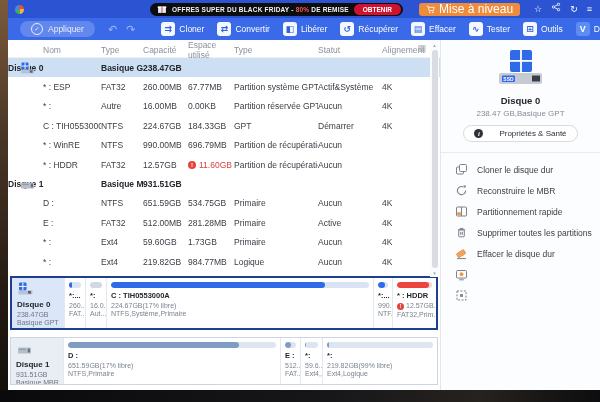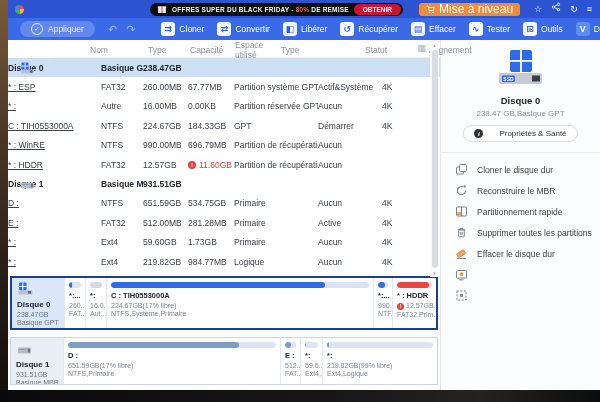--- a/index.html
+++ b/index.html
@@ -38,28 +38,28 @@
        font-size:6.5px;display:flex;align-items:center;justify-content:center;color:rgba(255,255,255,.9);}
   .histbtn{color:rgba(255,255,255,.5);font-size:11px;cursor:pointer;}
   .titem{display:flex;align-items:center;gap:4px;color:#fff;font-size:8.5px;cursor:pointer;white-space:nowrap;}
   .ticon{width:14px;height:14px;background:rgba(255,255,255,.95);border-radius:3px;color:#3061d8;
        font-size:9px;display:flex;align-items:center;justify-content:center;font-weight:bold;}
 
   
   .main{flex:1;display:flex;background:#fff;min-height:0;}
   .content{width:432px;flex:none;position:relative;display:flex;flex-direction:column;box-sizing:border-box;}
   .thead{display:grid;grid-template-columns:93px 42px 45px 46px 84px 64px 1fr;height:17px;
-       align-items:center;color:#8b919b;font-size:8.5px;border-bottom:1px solid #f0f1f4;flex:none;margin-left:47px;}
+       align-items:center;color:#8b919b;font-size:8.5px;border-bottom:1px solid #f0f1f4;flex:none;}
   .thead .hc:first-child{padding-left:35px;}
   .colgear{position:absolute;right:14px;top:3px;color:#aab0b9;font-size:9px;cursor:pointer;}
   .tbody{flex:none;}
   .trow{display:grid;grid-template-columns:93px 42px 45px 46px 84px 64px 1fr;height:19.4px;
        align-items:center;font-size:8.5px;color:#3b4047;position:relative;cursor:default;}
   .trow .tc{white-space:nowrap;overflow:hidden;}
-  .trow .tc:first-child{text-decoration:underline;}
+  .trow .tc:first-child{padding-left:35px;}
   .trow.disk{font-weight:bold;color:#23272d;}
   .trow.disk .tc:first-child{padding-left:30px;}
   .trow.sel{background:#cddff3;}
   .rowicon{position:absolute;left:12px;top:4px;}
   .wdot{display:inline-block;width:8px;height:8px;border-radius:50%;background:#e8413c;color:#fff;
        font-size:6px;font-weight:bold;text-align:center;line-height:8px;margin-right:3px;vertical-align:0.5px;}
   .warn-txt{color:#d9433e;}
 
   
   .vscroll{position:absolute;right:1px;top:1px;width:9px;height:236px;background:#fafbfc;

